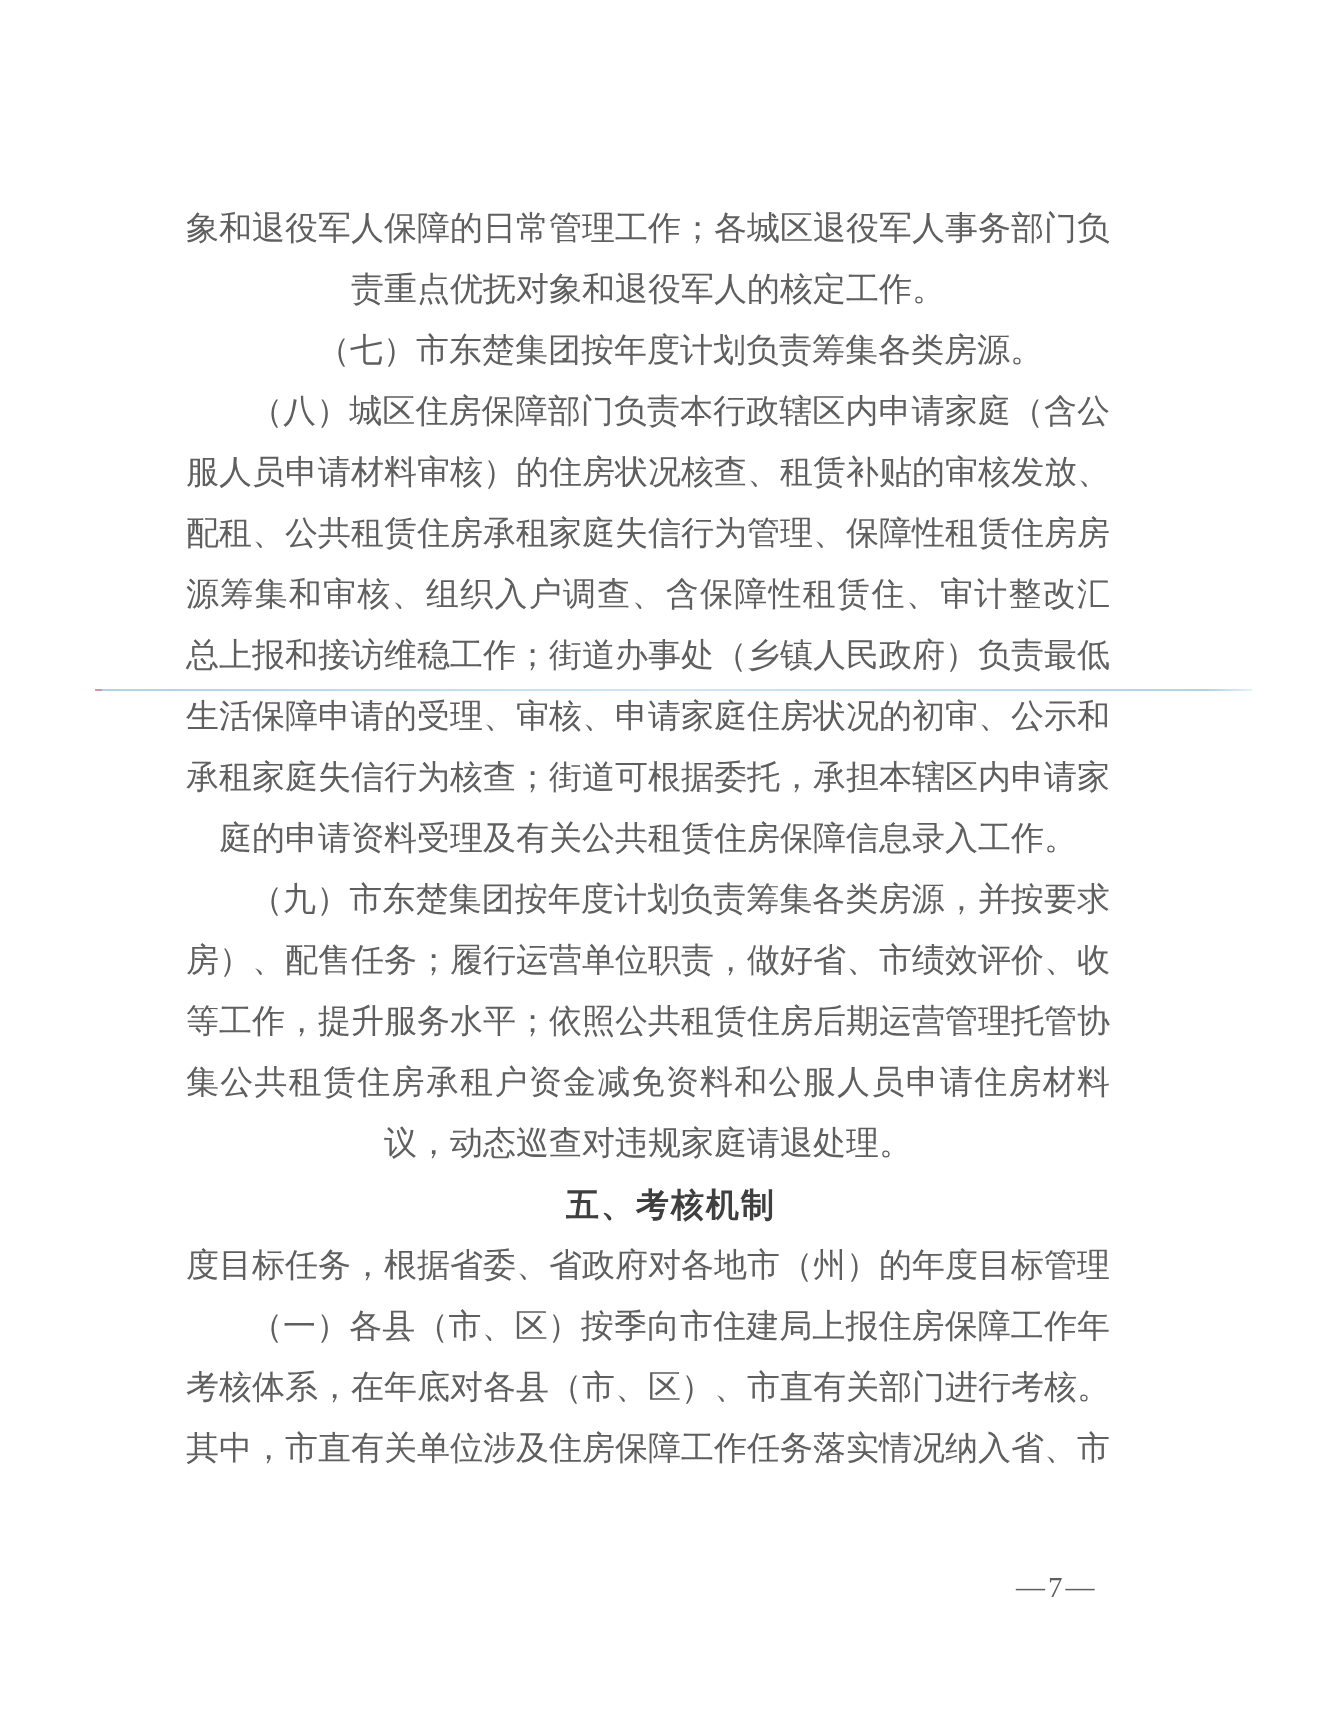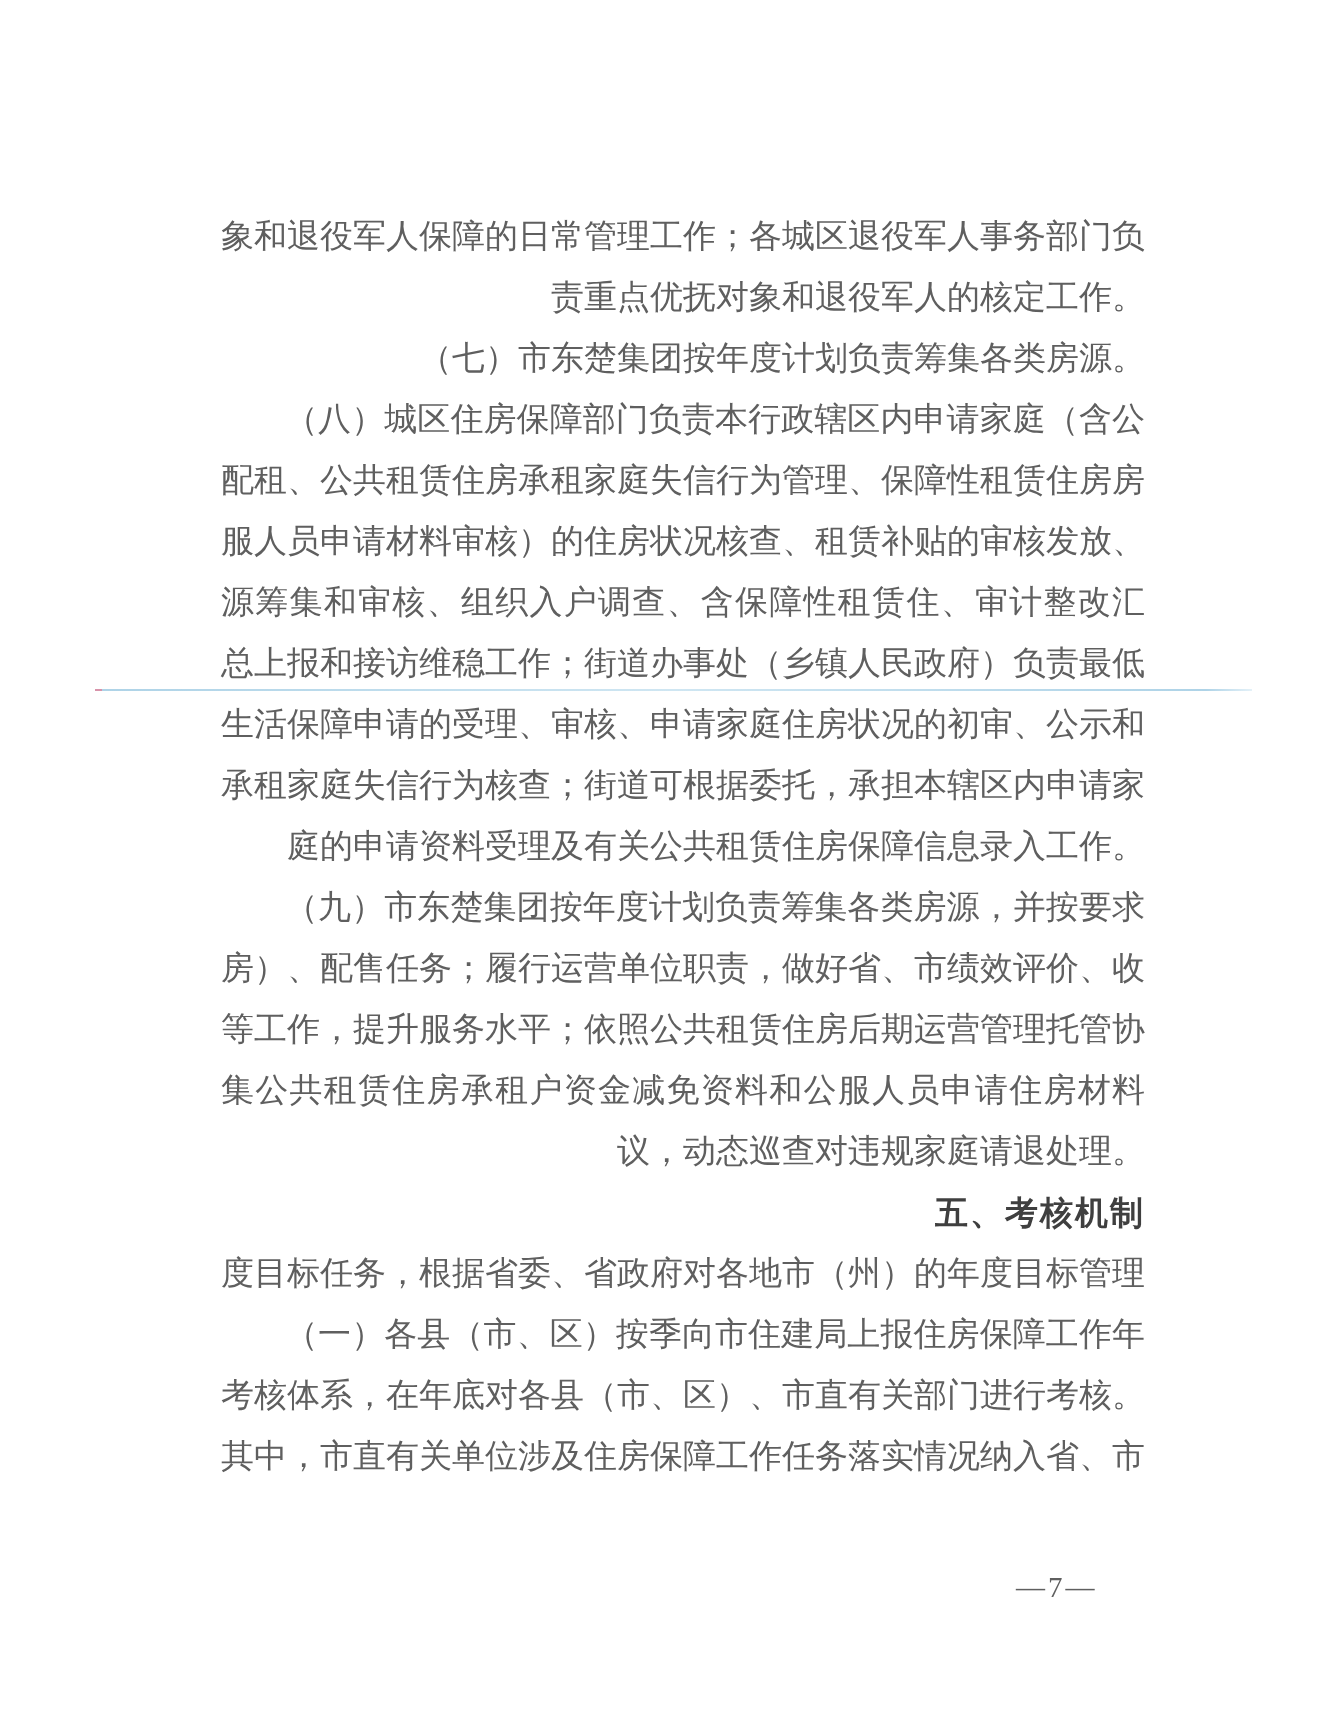--- a/index.html
+++ b/index.html
@@ -14,32 +14,31 @@
     overflow: hidden;
     font-family: "Liberation Serif", serif;
   }
   .doc-page {
     position: absolute;
     inset: 0;
   }
   .doc-body {
     position: absolute;
     left: 186px;
-    top: 206px;
+    top: 198px;
     width: 924px;
     color: var(--body-text, #5f5f5f);
     font-size: 33px;
     font-family: "Liberation Serif", serif;
-    margin-left: 35px;
   }
   .line {
     height: 61px;
     line-height: 61px;
     white-space: nowrap;
-    text-align: right;
+    text-align: center;
   }
   .line.full {
     white-space: normal;
     text-align: justify;
     text-align-last: justify;
   }
   .line.indent {
     padding-left: 64px;
   }
   .line.heading {
@@ -76,22 +75,22 @@
 </style>
 </head>
 <body style="--page-bg: #ffffff; --body-text: #5f5f5f; --heading-text: #3f3f3f; --scan-blue: #aed3e7; --scan-tip: #d893aa;">
 
 <div class="doc-page">
   <div class="doc-body">
       <div class="line full">象和退役军人保障的日常管理工作；各城区退役军人事务部门负</div>
       <div class="line">责重点优抚对象和退役军人的核定工作。</div>
       <div class="line indent">（七）市东楚集团按年度计划负责筹集各类房源。</div>
       <div class="line indent full">（八）城区住房保障部门负责本行政辖区内申请家庭（含公</div>
+      <div class="line full">服人员申请材料审核）的住房状况核查、租赁补贴的审核发放、</div>
       <div class="line full">配租、公共租赁住房承租家庭失信行为管理、保障性租赁住房房</div>
-      <div class="line full">服人员申请材料审核）的住房状况核查、租赁补贴的审核发放、</div>
       <div class="line full">源筹集和审核、组织入户调查、含保障性租赁住、审计整改汇</div>
       <div class="line full">总上报和接访维稳工作；街道办事处（乡镇人民政府）负责最低</div>
       <div class="line full">生活保障申请的受理、审核、申请家庭住房状况的初审、公示和</div>
       <div class="line full">承租家庭失信行为核查；街道可根据委托，承担本辖区内申请家</div>
       <div class="line">庭的申请资料受理及有关公共租赁住房保障信息录入工作。</div>
       <div class="line indent full">（九）市东楚集团按年度计划负责筹集各类房源，并按要求</div>
       <div class="line full">房）、配售任务；履行运营单位职责，做好省、市绩效评价、收</div>
       <div class="line full">等工作，提升服务水平；依照公共租赁住房后期运营管理托管协</div>
       <div class="line full">集公共租赁住房承租户资金减免资料和公服人员申请住房材料</div>
       <div class="line">议，动态巡查对违规家庭请退处理。</div>

